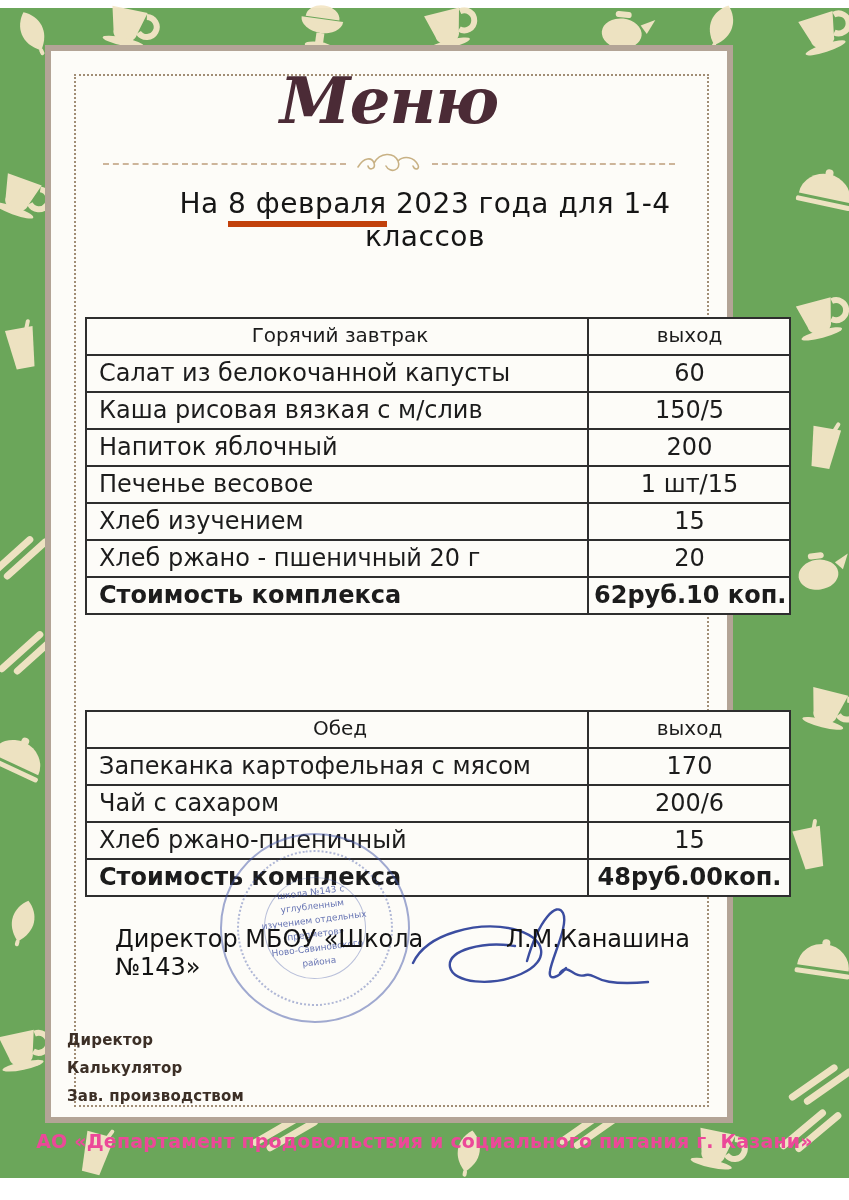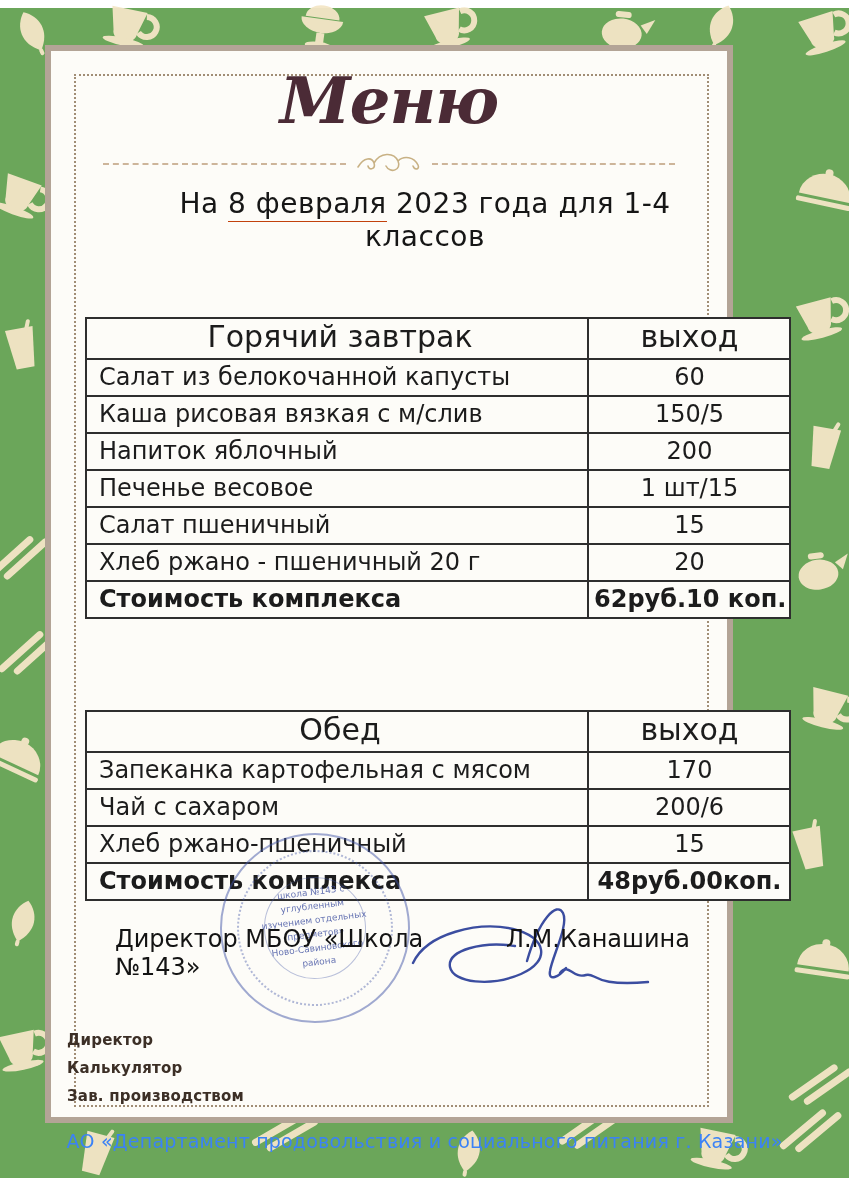--- a/index.html
+++ b/index.html
@@ -21,30 +21,30 @@
   .title { position:absolute; top:18px; left:0; width:100%; text-align:center;
            font-family:"DejaVu Serif", serif; font-style:italic; font-weight:bold;
            font-size:64px; color:#4b2b36; letter-spacing:-1px; }
 
   .divider { position:absolute; top:104px; left:58px; right:58px; display:flex;
              align-items:center; gap:10px; }
   .divider .dash { flex:1; border-top:2px dashed #cdb59a; height:0; }
 
   .date-line { position:absolute; top:142px; left:0; width:100%; text-align:center;
                padding-left:72px; font-size:28px; color:#161616; letter-spacing:.5px; }
-  .date-line .u { border-bottom:1px solid #c2410c; padding-bottom:1px; }
+  .date-line .u { border-bottom:6px solid #c2410c; padding-bottom:1px; }
 
   table.menu-table { position:absolute; left:40px; width:706px; border-collapse:collapse;
                      table-layout:fixed; background:#fdfcf8; font-size:24px; color:#1c1c1c; }
   table.t1 { top:272px; }
   table.t2 { top:665px; }
   .menu-table td { border:2px solid #2e2e2e; height:37px; padding:0 6px 2px 12px;
                    white-space:nowrap; overflow:hidden; }
   .menu-table td.val { width:202px; text-align:center; padding:0 4px 2px 5px; }
-  .menu-table tr.hdr td { text-align:center; font-size:30px; padding-bottom:4px; }
+  .menu-table tr.hdr td { text-align:center; font-size:20px; padding-bottom:4px; }
   .menu-table tr.total td { font-weight:bold; }
 
   
   .stamp { position:absolute; left:175px; top:788px; width:190px; height:190px;
            border-radius:50%; border:2px solid rgba(64,84,165,.55);
            display:flex; align-items:center; justify-content:center;
            transform:rotate(-7deg); z-index:3; opacity:.9; }
   .stamp::before { content:""; position:absolute; inset:15px; border-radius:50%;
                    border:2px dotted rgba(64,84,165,.45); }
   .stamp::after  { content:""; position:absolute; inset:42px; border-radius:50%;
@@ -55,21 +55,21 @@
   .signature-svg { position:absolute; left:360px; top:852px; z-index:4; }
 
   .sig-row { position:absolute; left:70px; right:43px; top:880px; display:flex;
              justify-content:space-between; font-size:24px; color:#131313; z-index:4; }
 
   .roles { position:absolute; left:22px; top:978px; z-index:4; }
   .roles div { font-weight:bold; font-size:15px; color:#3c2f26; margin-bottom:10px;
                letter-spacing:.2px;margin-top:8px; }
 
   .footer { position:absolute; top:1130px; left:0; width:100%; text-align:center;
-            font-weight:normal; font-size:19px; color:#3b82f6; z-index:3; letter-spacing:.2px; }
+            font-weight:bold; font-size:19px; color:#ec4899; z-index:3; letter-spacing:.2px; }
 </style>
 </head>
 <body>
 
 <div class="stage">
 
   <div class="bg-green">
     <div id="bg-pattern">
         <div class="p-icon" style="left: 14px; top: 0px; transform: rotate(-25deg);"><svg width="40" height="50" viewBox="0 0 40 50">
             <path d="M20,2 C33,12 36,30 20,44 C4,30 7,12 20,2 Z" fill="#f4e6c7"></path>
@@ -235,21 +235,21 @@
       </tr>
       <tr>
         <td>Напиток яблочный</td>
         <td class="val">200</td>
       </tr>
       <tr>
         <td>Печенье весовое</td>
         <td class="val">1 шт/15</td>
       </tr>
       <tr>
-        <td>Салат пшеничный</td>
+        <td>Хлеб изучением</td>
         <td class="val">15</td>
       </tr>
       <tr>
         <td>Хлеб ржано - пшеничный 20 г</td>
         <td class="val">20</td>
       </tr>
       <tr class="total">
         <td>Стоимость комплекса</td>
         <td class="val">62руб.10 коп.</td>
       </tr>

